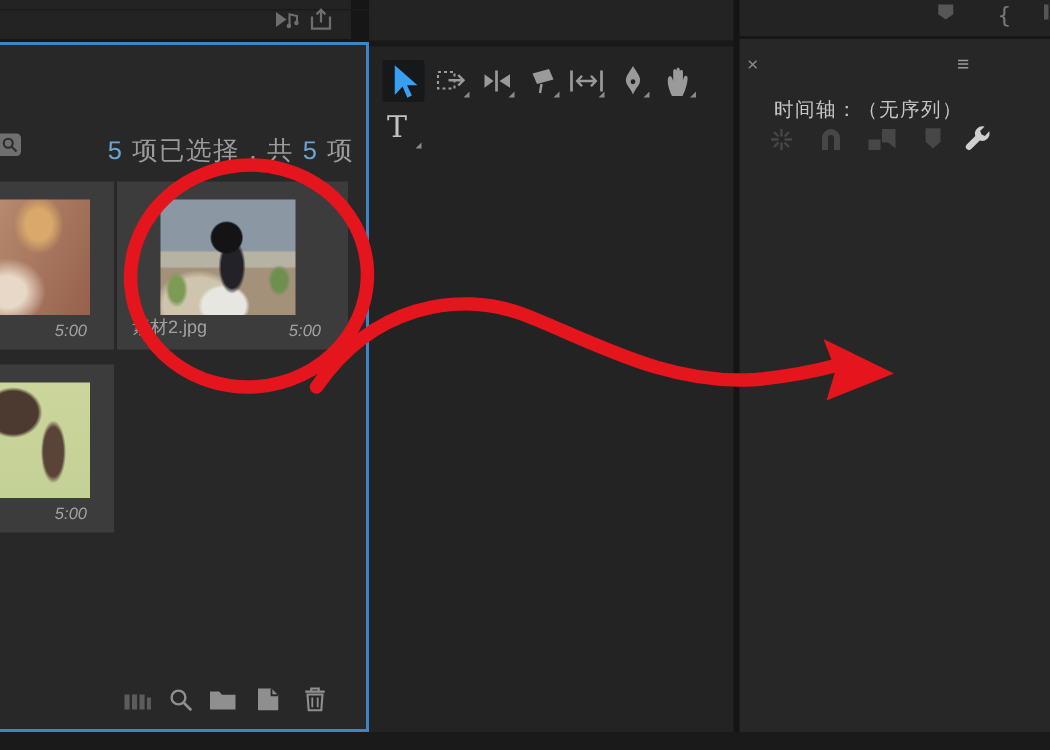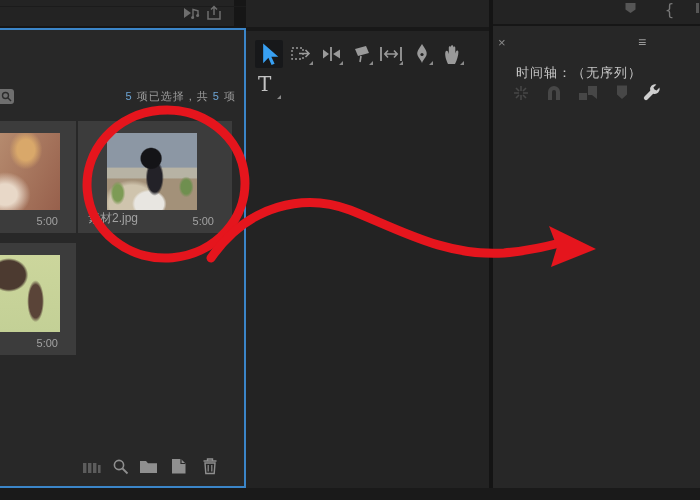--- a/index.html
+++ b/index.html
@@ -15,29 +15,29 @@
   #strip-right{left:493px;top:0;width:207px;height:24px;background:#232323;}
   .strip-icon{position:absolute;color:#6e6e6e;}
   .brace{color:#787878;font-size:15px;font-family:"DejaVu Sans Mono",monospace;}
 
   
   #project-panel{left:0;top:28px;width:246px;height:460px;background:#282828;
     border-top:2px solid #3b85c8;border-right:2px solid #3b85c8;border-bottom:2px solid #3b85c8;
     box-sizing:border-box;}
   #search-sliver{left:-5px;top:59px;width:19px;height:15px;background:#6f6f6f;border-radius:3px;}
   #search-sliver svg{position:absolute;right:2px;top:2px;}
-  #selection-status{right:8px;top:59px;font-size:11px;color:#9c9c9c;letter-spacing:1px;}
+  #selection-status{right:8px;top:59px;font-size:17px;color:#9c9c9c;letter-spacing:1px;}
   #selection-status .num{color:#6ba3d3;}
 
   .tile{position:absolute;width:154px;height:112px;background:#3c3c3c;}
   .thumb{position:absolute;top:12px;}
   .thumb-wide{left:16px;width:122px;height:77px;}
   .thumb-square{left:29px;width:90px;height:77px;}
   .tile .label{position:absolute;left:10px;bottom:6px;font-size:12px;color:#a2a2a2;}
-  .tile .duration{position:absolute;right:18px;bottom:6px;font-size:11px;color:#a2a2a2;}
+  .tile .duration{position:absolute;right:18px;bottom:6px;font-size:11px;color:#a2a2a2;font-style:italic;}
 
   .thumb-cosplay{background:
      radial-gradient(22px 26px at 72% 22%,#d9a86a 0 40%,rgba(217,168,106,0) 75%),
      radial-gradient(30px 34px at 26% 55%,#a9c3dd 0 40%,rgba(169,195,221,0) 75%),
      radial-gradient(28px 26px at 18% 88%,#e3b1c4 0 45%,rgba(227,177,196,0) 78%),
      radial-gradient(34px 30px at 55% 80%,#e8d8c8 0 35%,rgba(232,216,200,0) 75%),
      linear-gradient(115deg,#c9a684,#97604c);}
   .thumb-camera{background:
      radial-gradient(16px 16px at 49% 33%,#141417 0 62%,rgba(20,20,23,0) 70%),
      radial-gradient(13px 26px at 53% 58%,#232228 0 55%,rgba(35,34,40,0) 70%),

